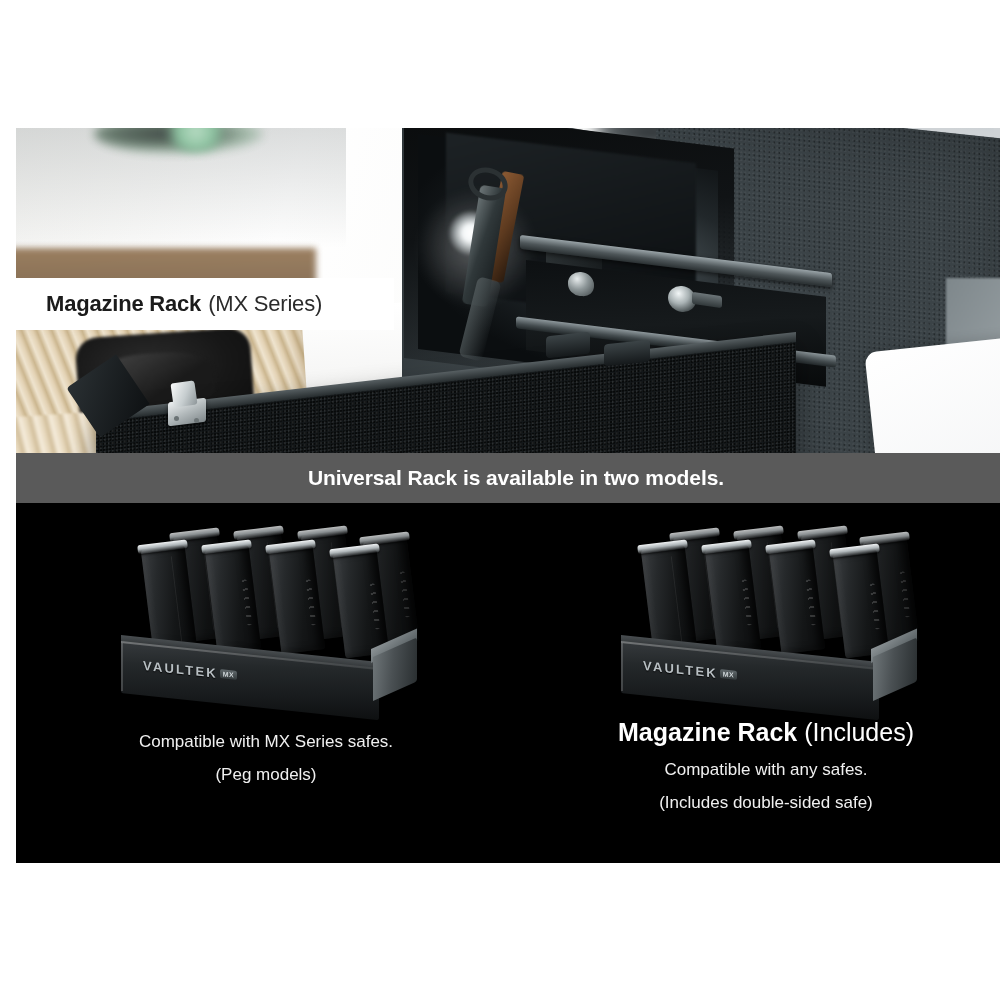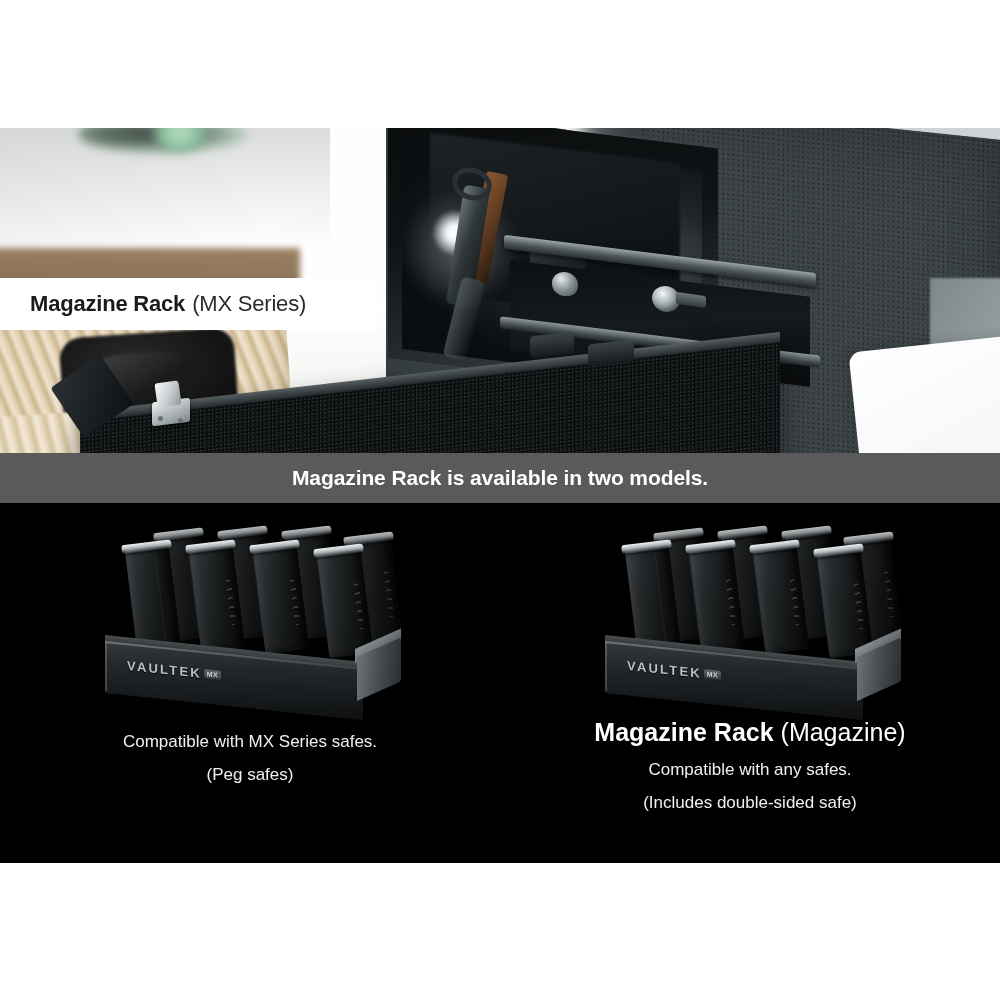--- a/index.html
+++ b/index.html
@@ -1,17 +1,17 @@
 <!DOCTYPE html>
 <html><head>
 <meta charset="utf-8">
 <style>
   html,body{margin:0;padding:0;}
   body{width:1000px;height:1000px;background:#ffffff;font-family:"Liberation Sans",sans-serif;overflow:hidden;}
-  .page{position:relative;width:936px;height:1000px;background:#fff;}
+  .page{position:relative;width:936px;height:1000px;background:#fff;margin-left:16px;}
 
   
   .hero{position:absolute;left:0;top:128px;width:1000px;height:325px;overflow:hidden;background:#cfd3d6;}
   .hero-wall{position:absolute;left:0;top:0;width:640px;height:325px;
     background:linear-gradient(105deg,#f3f3f1 0%,#ffffff 40%,#fbfbfa 70%,#eceeef 100%);}
   .hero-wall-shadow{position:absolute;left:0;top:0;width:330px;height:120px;
     background:linear-gradient(180deg,rgba(176,180,180,.45),rgba(255,255,255,0));}
   .counter{position:absolute;left:0;top:196px;width:560px;height:130px;
     background:linear-gradient(180deg,#ffffff 0%,#f6f6f5 55%,#e9e9e8 100%);
     transform:skewY(-3.2deg);transform-origin:left top;}
@@ -252,21 +252,21 @@
 
     <div class="white-card"></div>
 
     <div class="badge">
       <span class="badge-strong">Magazine Rack</span>
       <span class="badge-light">(MX Series)</span>
     </div>
   </div>
 
   <div class="banner">
-    <span class="banner-text">Magazine Rack is available in two models.</span>
+    <span class="banner-text">Universal Rack is available in two models.</span>
   </div>
 
   <div class="black">
 
     <div class="product left">
       <div class="rack">
         <div class="mags">
           <div class="mag back" style="left:58px;top:4px;transform:rotate(-7deg);">
             <div class="mag-top"></div>
             <div class="mag-seam"></div>
@@ -309,21 +309,21 @@
           <div class="base-side"></div>
           <div class="logo">
             <span class="logo-word">VAULTEK</span>
             <span class="logo-tag">MX</span>
           </div>
         </div>
       </div>
 
       <div class="caption">
         <div class="cap-line">Compatible with MX Series safes.</div>
-        <div class="cap-line2">(Peg safes)</div>
+        <div class="cap-line2">(Peg models)</div>
       </div>
     </div>
 
     <div class="product right">
       <div class="rack">
         <div class="mags">
           <div class="mag back" style="left:58px;top:4px;transform:rotate(-7deg);">
             <div class="mag-top"></div>
             <div class="mag-seam"></div>
           </div>
@@ -365,21 +365,21 @@
           <div class="base-side"></div>
           <div class="logo">
             <span class="logo-word">VAULTEK</span>
             <span class="logo-tag">MX</span>
           </div>
         </div>
       </div>
 
       <div class="caption">
         <div class="cap-title">
-          <span class="b">Magazine Rack</span><span>&nbsp;</span><span class="n">(Magazine)</span>
+          <span class="b">Magazine Rack</span><span>&nbsp;</span><span class="n">(Includes)</span>
         </div>
         <div class="cap-line">Compatible with any safes.</div>
         <div class="cap-line2">(Includes double-sided safe)</div>
       </div>
     </div>
 
   </div>
 </div>
 
 </body></html>

